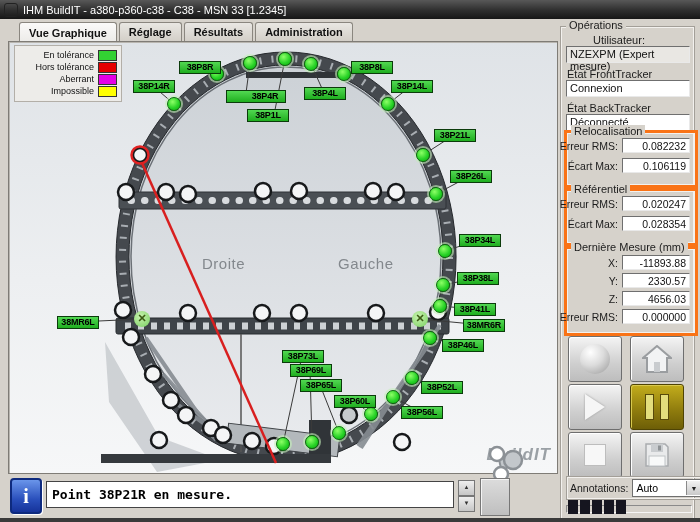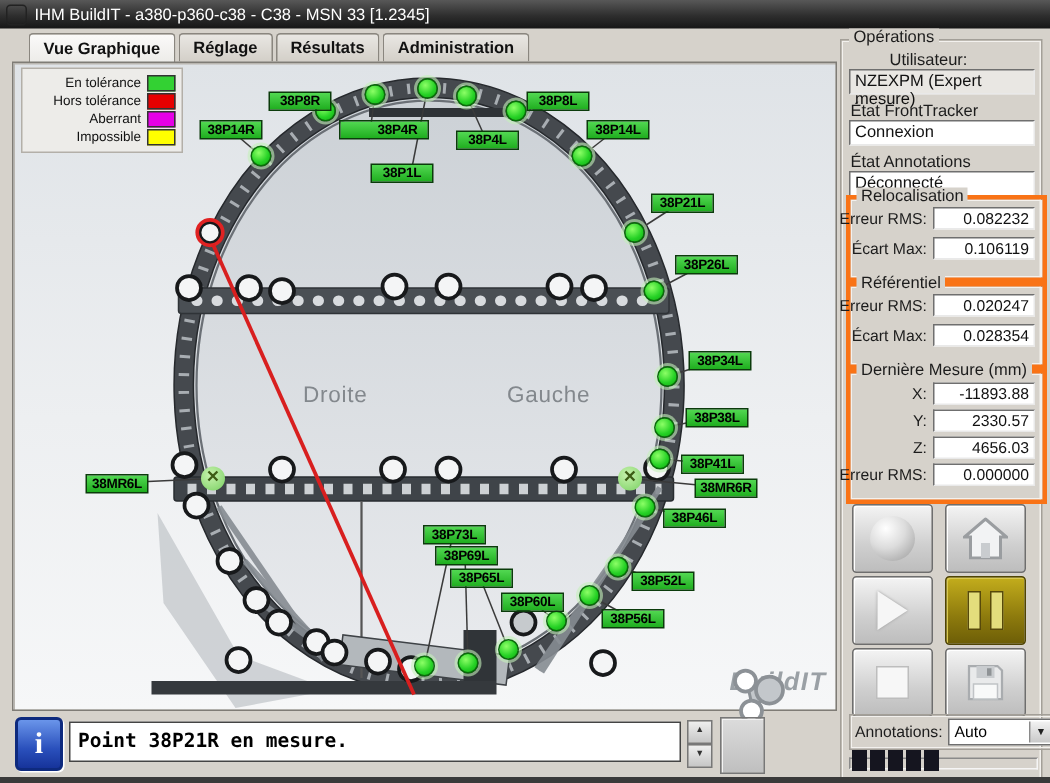--- a/index.html
+++ b/index.html
@@ -240,21 +240,21 @@
 
   <div class="abs side-label" style="left:170px;top:213px;margin-left:23px;">Droite</div>
   <div class="abs side-label" style="left:329px;top:213px;">Gauche</div>
 
   <div class="abs" id="points-layer" style="left:0;top:0;width:548px;height:431px;">
       <div class="pt-dot" style="left: 158px; top: 55px;"></div>
       <div class="pt-label" style="left: 124px; top: 38px;">38P14R</div>
       <div class="pt-dot" style="left: 201px; top: 25px;"></div>
       <div class="pt-label" style="left: 170px; top: 19px;">38P8R</div>
       <div class="pt-dot" style="left: 234px; top: 14px;"></div>
-      <div class="pt-label" style="left: 217px; top: 38px; padding-left: 20px;">38P4R</div>
+      <div class="pt-label" style="left: 217px; top: 48px; padding-left: 20px;">38P4R</div>
       <div class="pt-dot" style="left: 269px; top: 10px;"></div>
       <div class="pt-label" style="left: 238px; top: 67px;">38P1L</div>
       <div class="pt-dot" style="left: 295px; top: 15px;"></div>
       <div class="pt-label" style="left: 295px; top: 45px;">38P4L</div>
       <div class="pt-dot" style="left: 328px; top: 25px;"></div>
       <div class="pt-label" style="left: 342px; top: 19px;">38P8L</div>
       <div class="pt-dot" style="left: 372px; top: 55px;"></div>
       <div class="pt-label" style="left: 382px; top: 38px;">38P14L</div>
       <div class="pt-dot" style="left: 407px; top: 106px;"></div>
       <div class="pt-label" style="left: 425px; top: 87px;">38P21L</div>
@@ -319,21 +319,21 @@
 <div class="abs rpanel">
   <div class="groupbox ops-box"></div>
   <span class="gb-title" style="left:8px;top:1px;">Opérations</span>
 
   <span class="flabel" style="left:9px;top:16px;margin-left:26px;">Utilisateur:</span>
   <div class="tfield ro" style="left:8px;top:28px;">NZEXPM (Expert mesure)</div>
 
   <span class="flabel" style="left:9px;top:50px;">État FrontTracker</span>
   <div class="tfield" style="left:8px;top:62px;">Connexion</div>
 
-  <span class="flabel" style="left:9px;top:84px;">État Annotations</span>
+  <span class="flabel" style="left:9px;top:84px;">État BackTracker</span>
   <div class="tfield" style="left:8px;top:96px;">Déconnecté</div>
 
   <div class="sub" style="top:112px;height:52px;">
     <span class="gb-title">Relocalisation</span>
     <div class="numrow">
       <span class="nlabel">Erreur RMS:</span>
       <span class="numfield">0.082232</span>
     </div>
     <div class="numrow">
       <span class="nlabel">Écart Max:</span>

